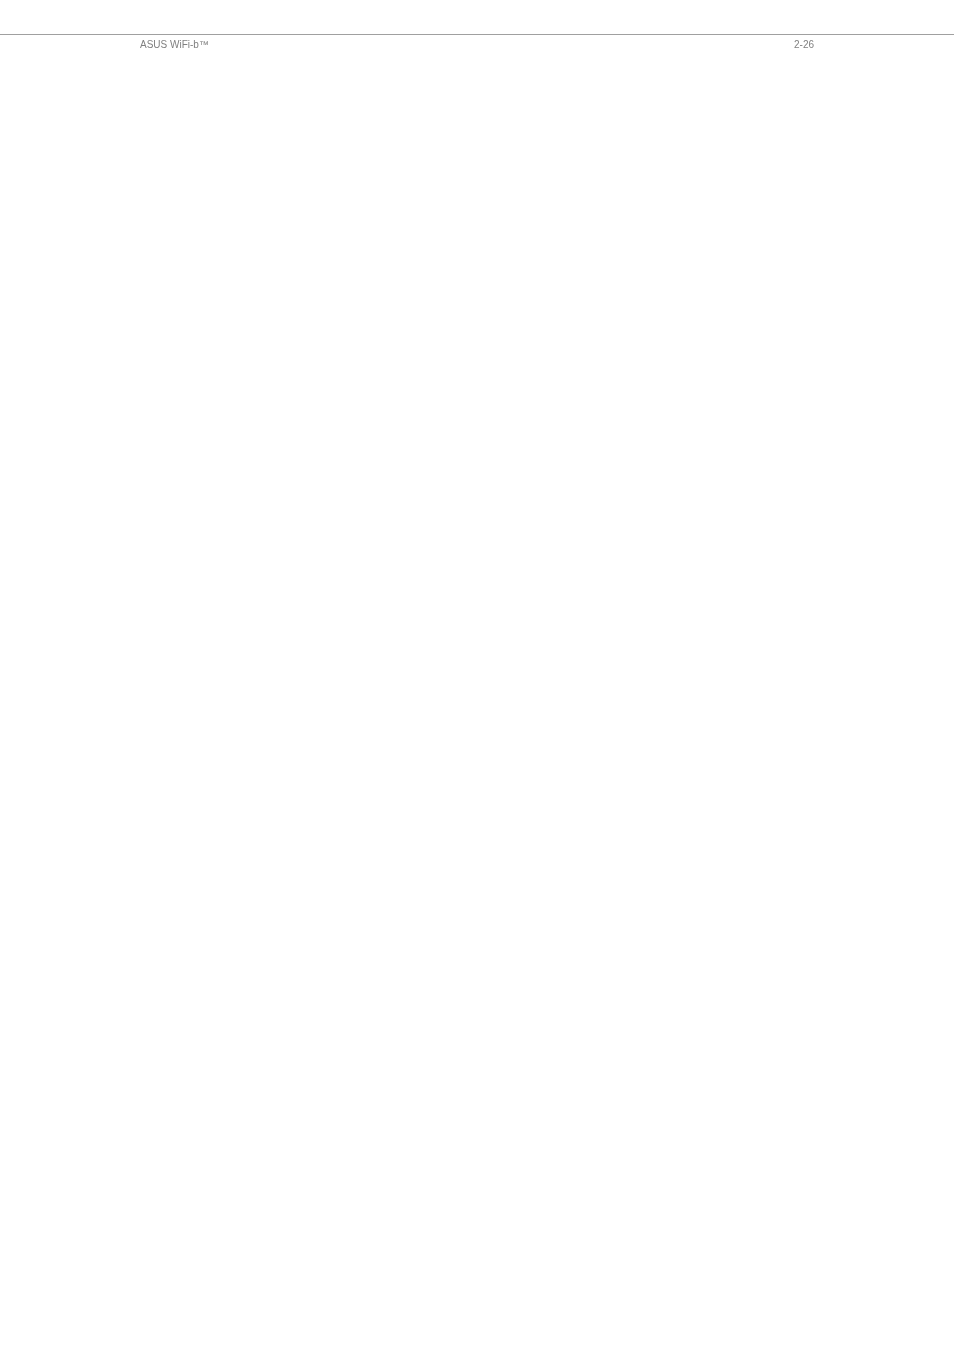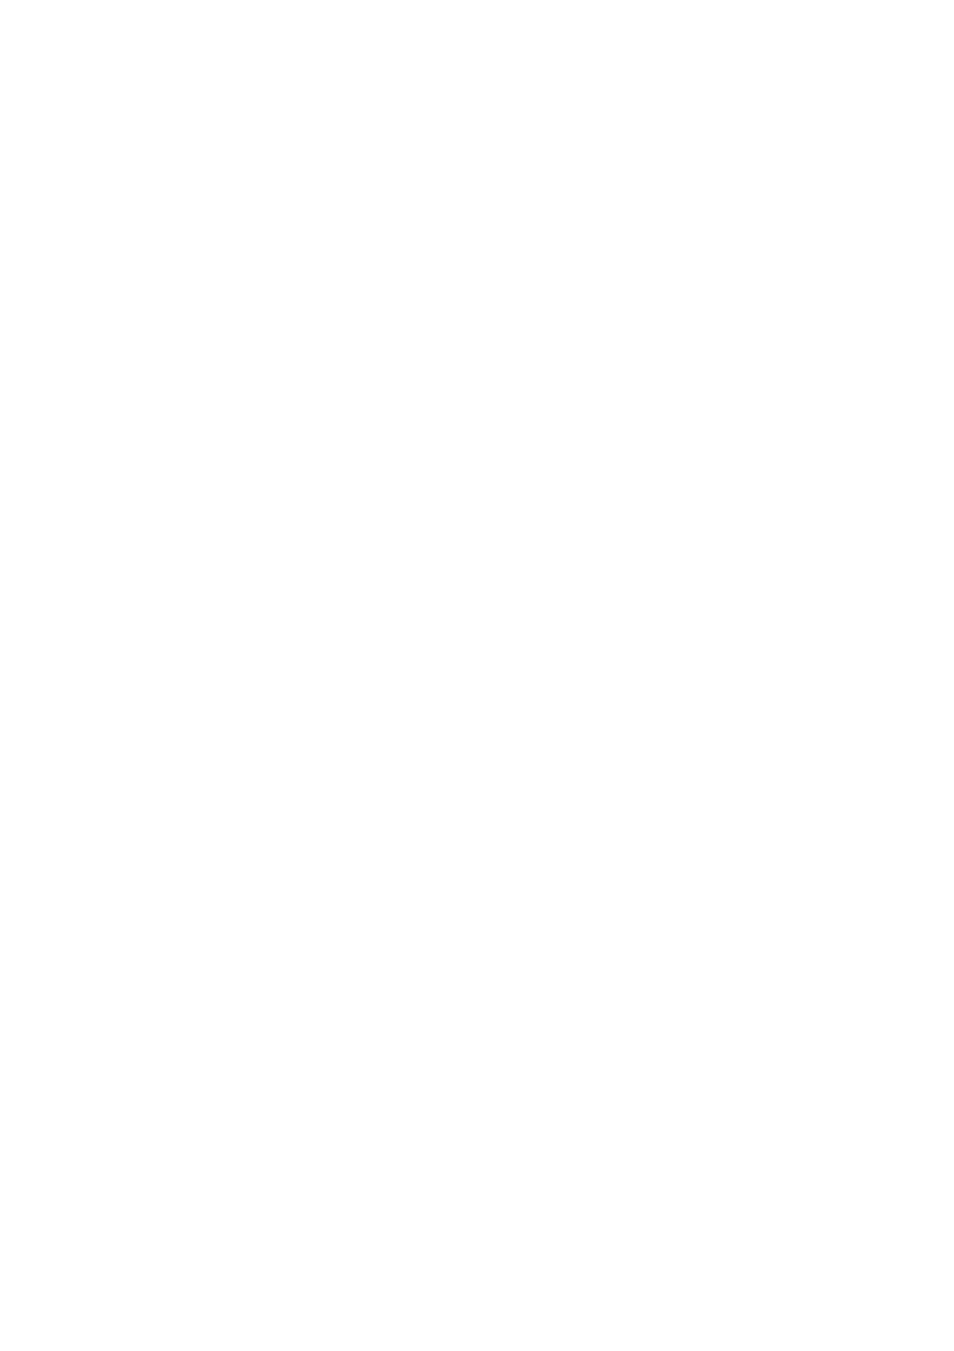--- a/index.html
+++ b/index.html
@@ -435,14 +435,18 @@
           </button>
         <span style="width:30px"></span>
         <button class="wizbtn cancel">
             <span class="ic">✕</span>
             <span>Cancel</span>
           </button>
       </div>
     </div>
   </div>
 
+  <div class="footer">
+    <span class="ftl">ASUS WiFi-b™</span>
+    <span class="ftr">2-26</span>
+  </div>
 
 </div>
 
 </body></html>

